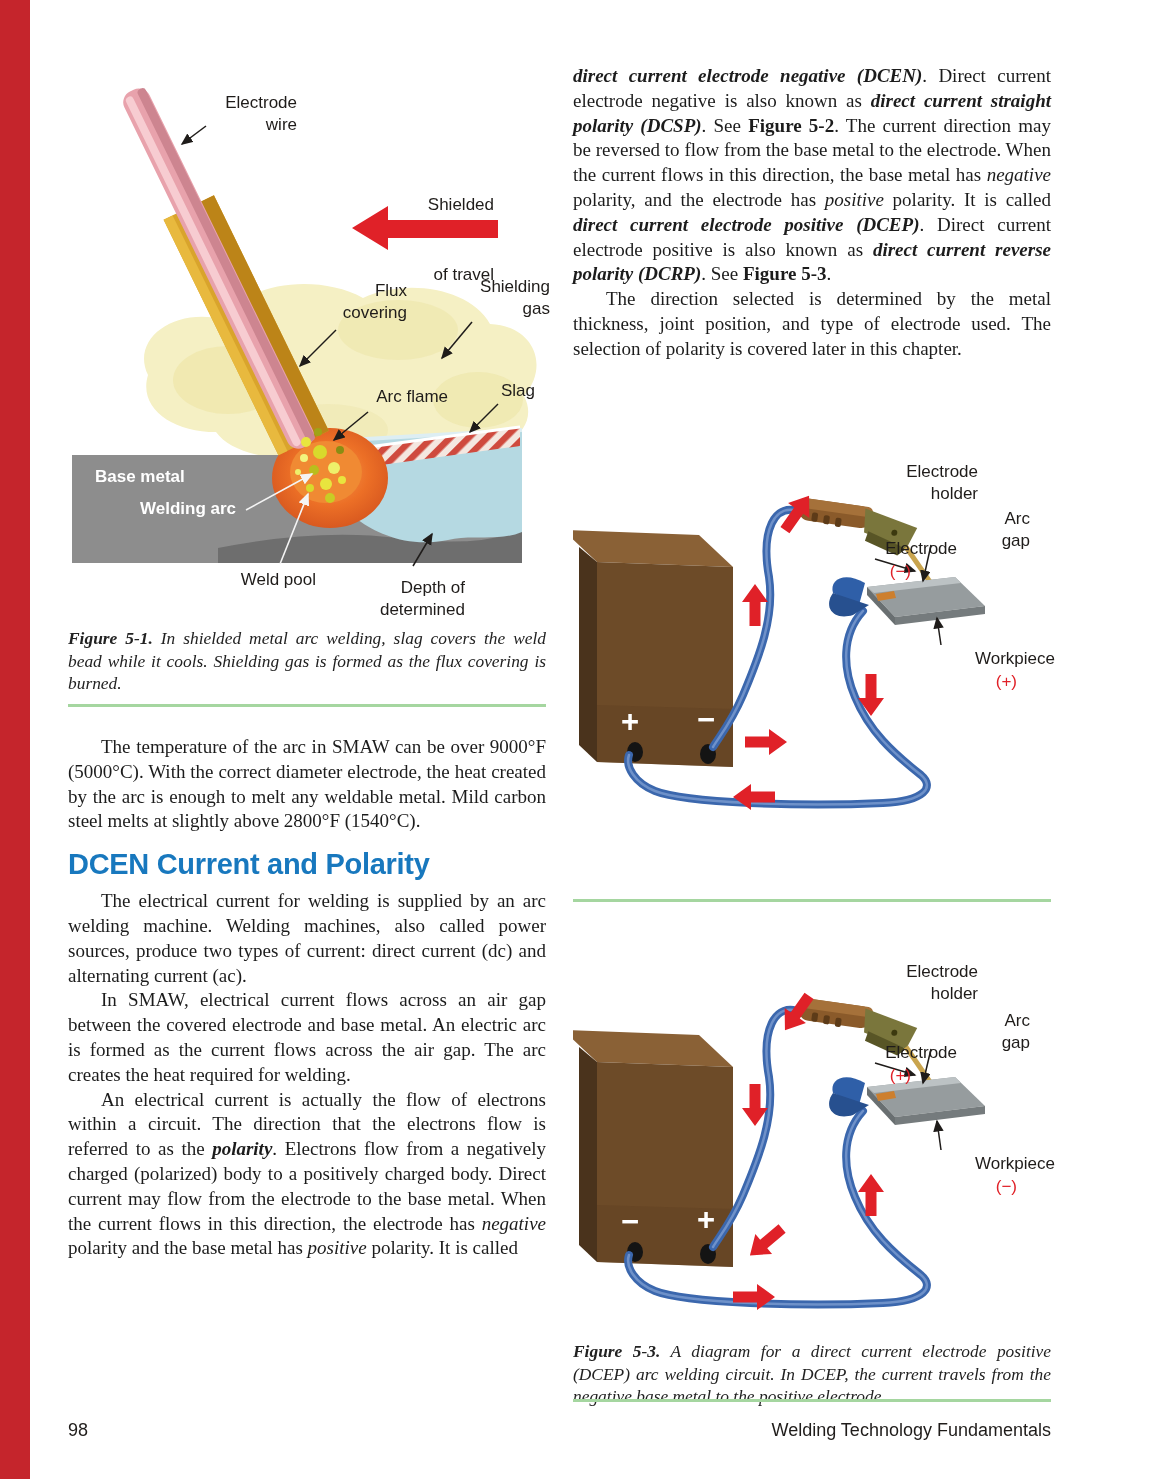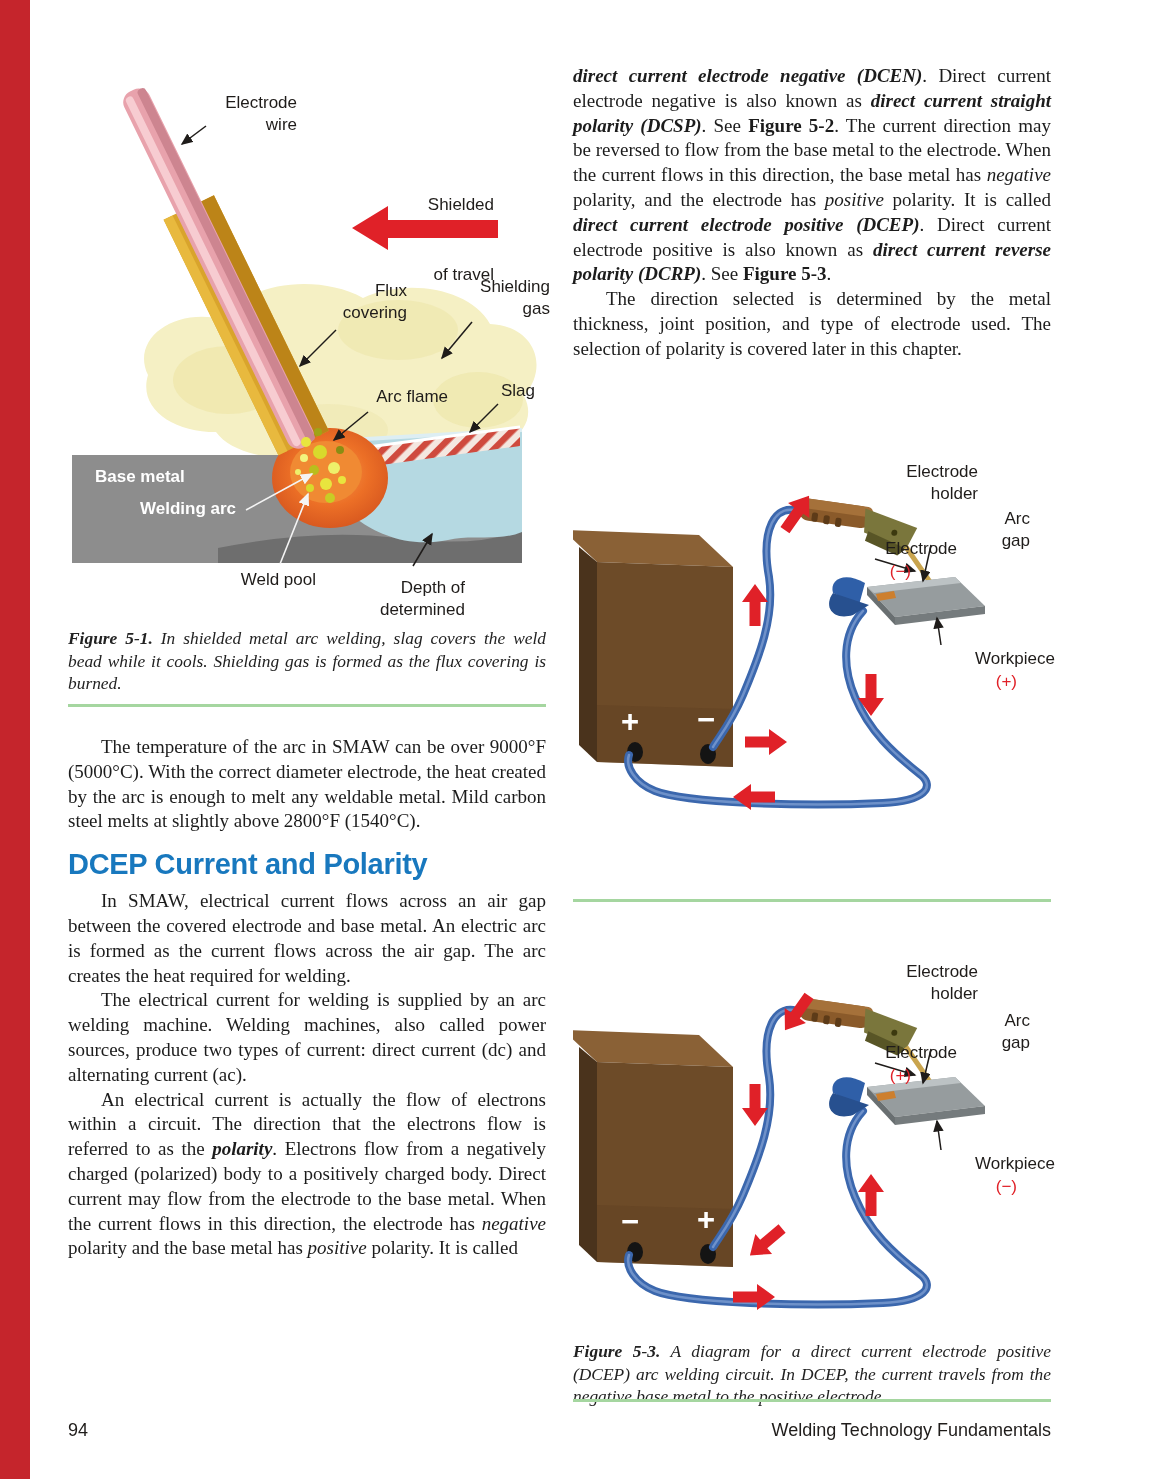--- a/index.html
+++ b/index.html
@@ -162,23 +162,23 @@
         <div>Depth of</div>
           <div>determined</div>
       </div>
     </div>
 
     <div class="caption" style="top:627px;"><span class="b i">Figure 5-1.</span><span class="i"> In shielded metal arc welding, slag covers the weld bead while it cools. Shielding gas is formed as the flux covering is burned.</span></div>
     <div class="grule" style="top:704px;"></div>
 
     <div class="body-block" style="top:735px;">
       <p class="body ind"><span>The temperature of the arc in SMAW can be over 9000°F (5000°C). With the correct diameter electrode, the heat created by the arc is enough to melt any weldable metal. Mild carbon steel melts at slightly above 2800°F (1540°C).</span></p>
-      <h2 class="head">DCEP Current and Polarity</h2>
+      <h2 class="head">DCEN Current and Polarity</h2>
+      <p class="body ind"><span>The electrical current for welding is supplied by an arc welding machine. Welding machines, also called power sources, produce two types of current: direct current (dc) and alternating current (ac).</span></p>
       <p class="body ind"><span>In SMAW, electrical current flows across an air gap between the covered electrode and base metal. An electric arc is formed as the current flows across the air gap. The arc creates the heat required for welding.</span></p>
-      <p class="body ind"><span>The electrical current for welding is supplied by an arc welding machine. Welding machines, also called power sources, produce two types of current: direct current (dc) and alternating current (ac).</span></p>
       <p class="body ind"><span>An electrical current is actually the flow of electrons within a circuit. The direction that the electrons flow is referred to as the </span><span class="b i">polarity</span><span>. Electrons flow from a negatively charged (polarized) body to a positively charged body. Direct current may flow from the electrode to the base metal. When the current flows in this direction, the electrode has </span><span class="i">negative</span><span> polarity and the base metal has </span><span class="i">positive</span><span> polarity. It is called</span></p>
     </div>
   </div>
 
   <div class="col col-right">
 
     <div class="body-block" style="top:64px;">
       <p class="body"><span class="b i">direct current electrode negative (DCEN)</span><span>. Direct current electrode negative is also known as </span><span class="b i">direct current straight polarity (DCSP)</span><span>. See </span><span class="b">Figure 5-2</span><span>. The current direction may be reversed to flow from the base metal to the electrode. When the current flows in this direction, the base metal has </span><span class="i">negative</span><span> polarity, and the electrode has </span><span class="i">positive</span><span> polarity. It is called </span><span class="b i">direct current electrode positive (DCEP)</span><span>. Direct current electrode positive is also known as </span><span class="b i">direct current reverse polarity (DCRP)</span><span>. See </span><span class="b">Figure 5-3</span><span>.</span></p>
       <p class="body ind"><span>The direction selected is determined by the metal thickness, joint position, and type of electrode used. The selection of polarity is covered later in this chapter.</span></p>
     </div>
@@ -336,15 +336,15 @@
       <div class="flabel" style="left:342px;top:198px;width:140px;">Workpiece</div>
       <div class="flabel red" style="left:384px;top:221px;width:60px;">(−)</div>
       <div class="tsign" style="left:40px;top:252px;">−</div>
       <div class="tsign" style="left:116px;top:250px;">+</div>
     </div>
 
     <div class="caption" style="top:1322px;margin-top:18px;"><span class="b i">Figure 5-3.</span><span class="i"> A diagram for a direct current electrode positive (DCEP) arc welding circuit. In DCEP, the current travels from the negative base metal to the positive electrode.</span></div>
     <div class="grule" style="top:1399px;"></div>
   </div>
 
-  <div class="footer-num">94</div>
+  <div class="footer-num">98</div>
   <div class="footer-title">Welding Technology Fundamentals</div>
 </div>
 
 </body></html>

